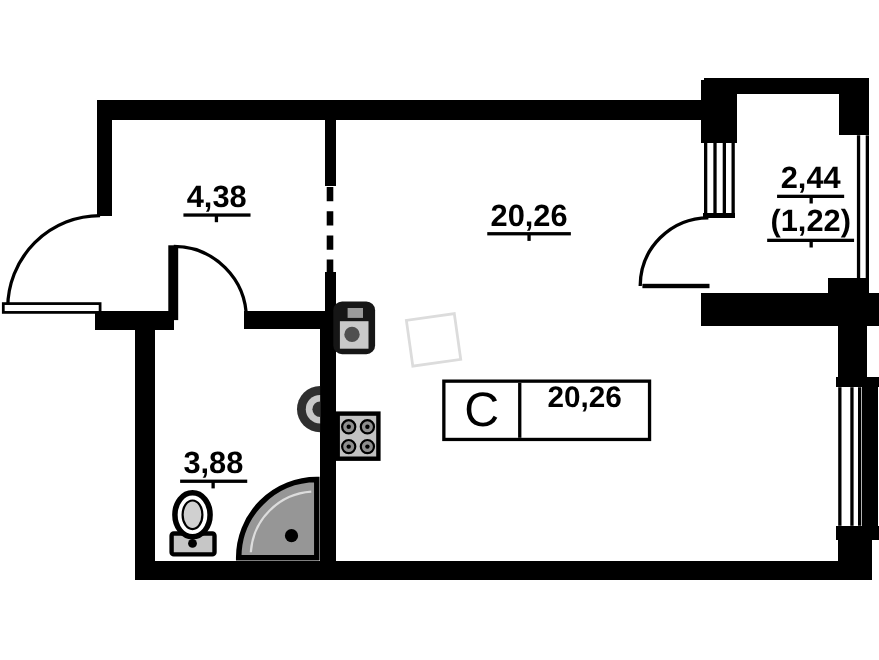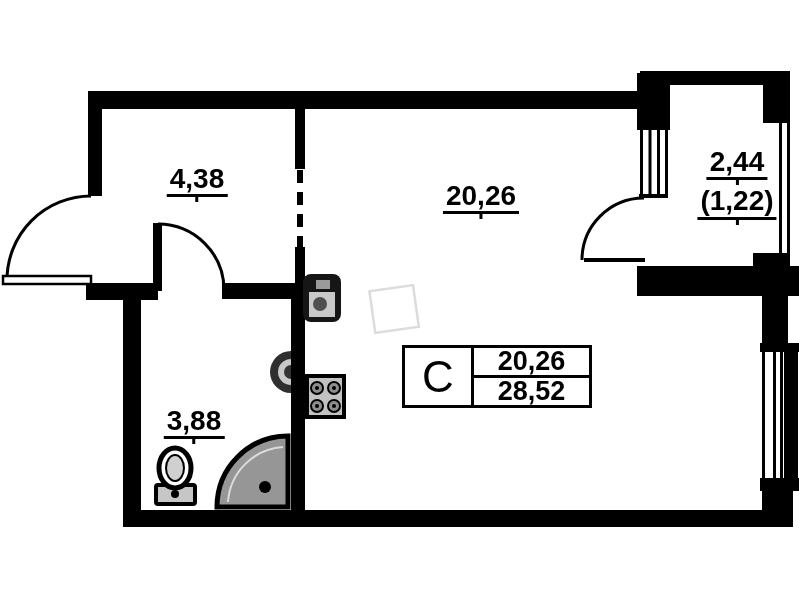--- a/index.html
+++ b/index.html
@@ -156,17 +156,16 @@
 
   <div class="room-label two-line" style="left:719px; top:147px;">
     <span class="area">2,44</span><br>
     <span class="area">(1,22)</span>
   </div>
 
   <div class="legend">
     <div class="type-cell">С</div>
     <div class="vals">
       <div class="v">20,26</div>
-      <div class="v">28,52</div>
     </div>
   </div>
 
 </div>
 
 </body></html>

